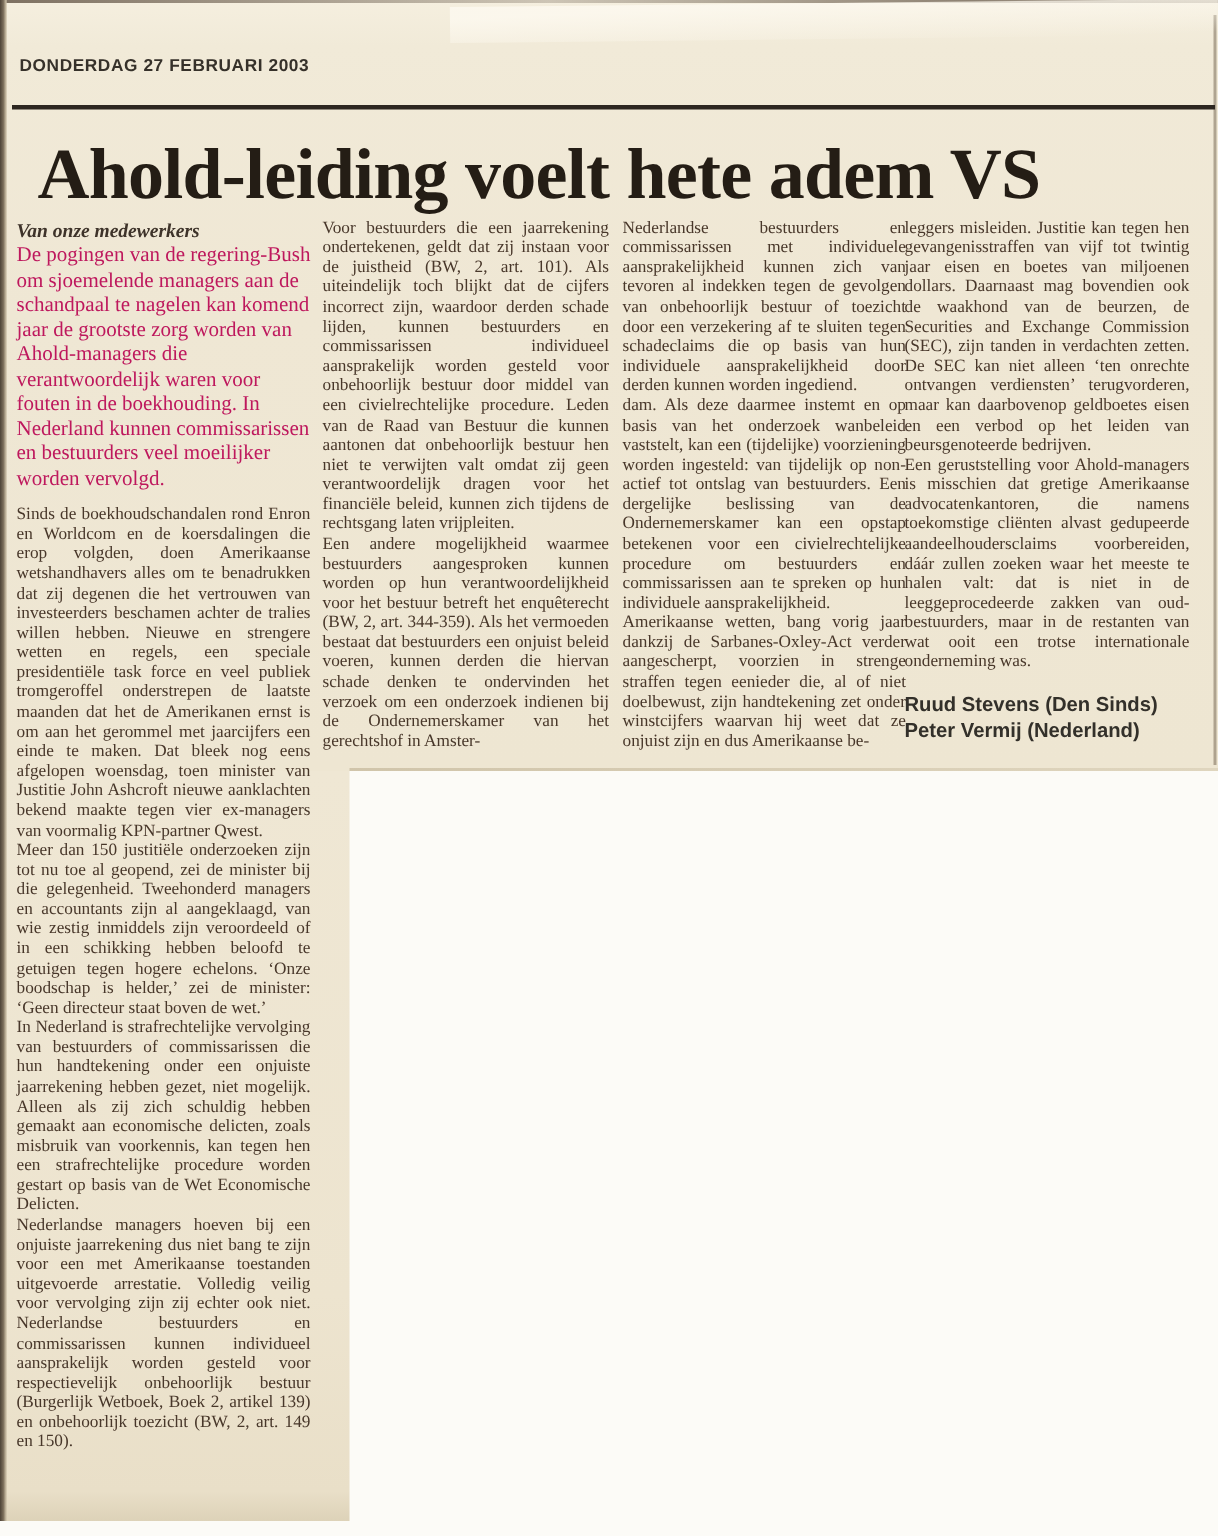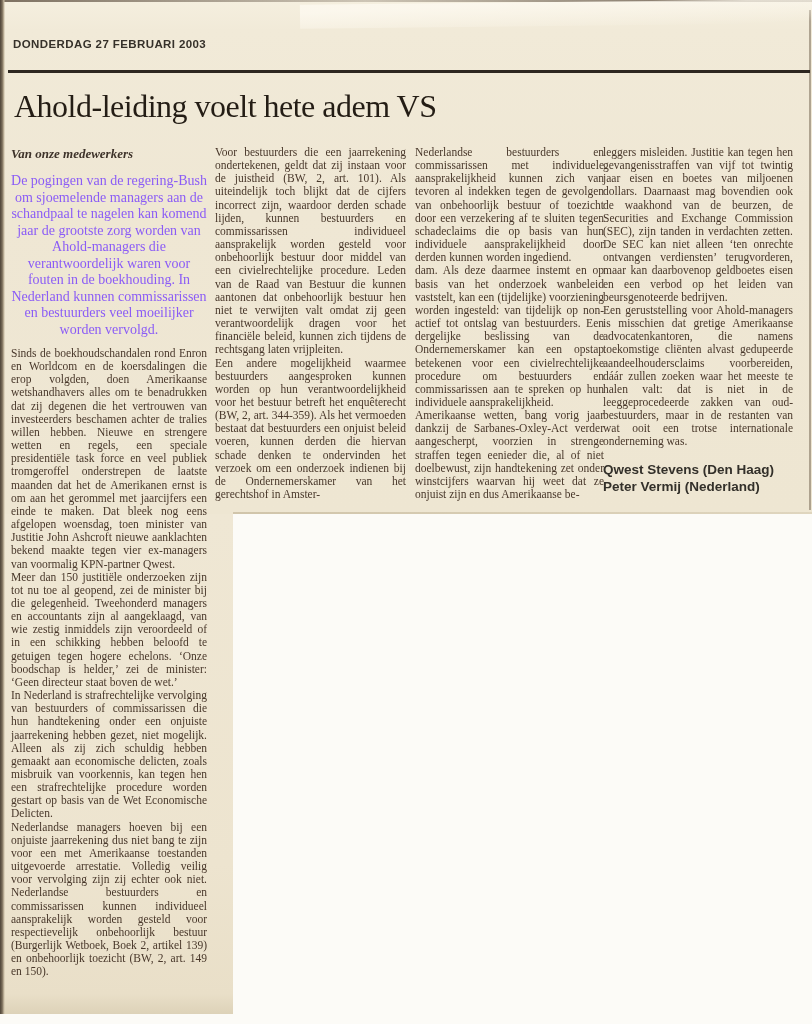--- a/index.html
+++ b/index.html
@@ -42,43 +42,43 @@
   .dateline{
     position:absolute;left:13px;top:38px;
     font-family:"Liberation Sans", sans-serif;font-weight:700;
     font-size:11.5px;letter-spacing:.4px;color:#36312a;
   }
   .rule{
     position:absolute;left:8px;top:70px;width:802px;height:2.6px;
     background:#2d2720;
   }
   .headline{
-    position:absolute;left:10px;top:76px;margin:4px;
-    font-family:"Liberation Serif", serif;font-weight:400;
-    font-size:32px;line-height:52px;letter-spacing:-.5px;white-space:nowrap;
+    position:absolute;left:10px;top:76px;margin:15px;
+    font-family:"Liberation Serif", serif;font-weight:700;
+    font-size:48px;line-height:52px;letter-spacing:-.5px;white-space:nowrap;
     color:#241d15;
   }
   
   .col{
     position:absolute;top:146px;
     font-size:11.5px;line-height:13.15px;color:#48372a;
     text-align:justify;
   }
   .col p{margin:0;}
   .col1{left:11px;width:196px;}
   .col2{left:215px;width:191px;}
   .col3{left:415px;width:189px;}
   .col4{left:603px;width:190px;}
   .kicker{
     font-style:italic;font-weight:700;font-size:13px;line-height:15px;
-    color:#3e332a;text-align:left;margin-bottom:12px;
+    color:#3e332a;text-align:left;margin-bottom:2px;
   }
   .lede{
-    font-size:14px;line-height:16.5px;text-align:center;
-    color:#8b5cf6;margin-bottom:9px;
+    font-size:14px;line-height:16.5px;text-align:left;
+    color:#be185d;margin-bottom:9px;
   }
   .it{}
   .authors{
     margin-top:12px;text-align:left;
     font-family:"Liberation Sans", sans-serif;font-weight:700;
     font-size:13.5px;line-height:17.5px;color:#33302a;
   }
 </style>
 </head>
 <body>
@@ -112,18 +112,18 @@
   <div class="col col3">
     <p>Nederlandse bestuurders en commissarissen met individuele aansprakelijkheid kunnen zich van tevoren al indekken tegen de gevolgen van onbehoorlijk bestuur of toezicht door een verzekering af te sluiten tegen schadeclaims die op basis van hun individuele aansprakelijkheid door derden kunnen worden ingediend.</p>
     <p>dam. Als deze daarmee instemt en op basis van het onderzoek wanbeleid vaststelt, kan een (tijdelijke) voorziening worden ingesteld: van tijdelijk op non-actief tot ontslag van bestuurders. Een dergelijke beslissing van de Ondernemerskamer kan een opstap betekenen voor een civielrechtelijke procedure om bestuurders en commissarissen aan te spreken op hun individuele aansprakelijkheid.</p>
     <p><span>Amerikaanse wetten, bang vorig jaar dankzij de </span><span class="it">Sarbanes-Oxley-Act</span><span> verder aangescherpt, voorzien in strenge straffen tegen eenieder die, al of niet doelbewust, zijn handtekening zet onder winstcijfers waarvan hij weet dat ze onjuist zijn en dus Amerikaanse be-</span></p>
   </div>
 
   <div class="col col4">
     <p>leggers misleiden. Justitie kan tegen hen gevangenisstraffen van vijf tot twintig jaar eisen en boetes van miljoenen dollars. Daarnaast mag bovendien ook de waakhond van de beurzen, de Securities and Exchange Commission (SEC), zijn tanden in verdachten zetten. De SEC kan niet alleen ‘ten onrechte ontvangen verdiensten’ terugvorderen, maar kan daarbovenop geldboetes eisen en een verbod op het leiden van beursgenoteerde bedrijven.</p>
     <p>Een geruststelling voor Ahold-managers is misschien dat gretige Amerikaanse advocatenkantoren, die namens toekomstige cliënten alvast gedupeerde aandeelhoudersclaims voorbereiden, dáár zullen zoeken waar het meeste te halen valt: dat is niet in de leeggeprocedeerde zakken van oud-bestuurders, maar in de restanten van wat ooit een trotse internationale onderneming was.</p>
     <div class="authors">
-      <div>Qwest Stevens (Den Haag)</div>
+      <div>Ruud Stevens (Den Sinds)</div>
       <div>Peter Vermij (Nederland)</div>
     </div>
   </div>
 
 </div>
 
 </body></html>

